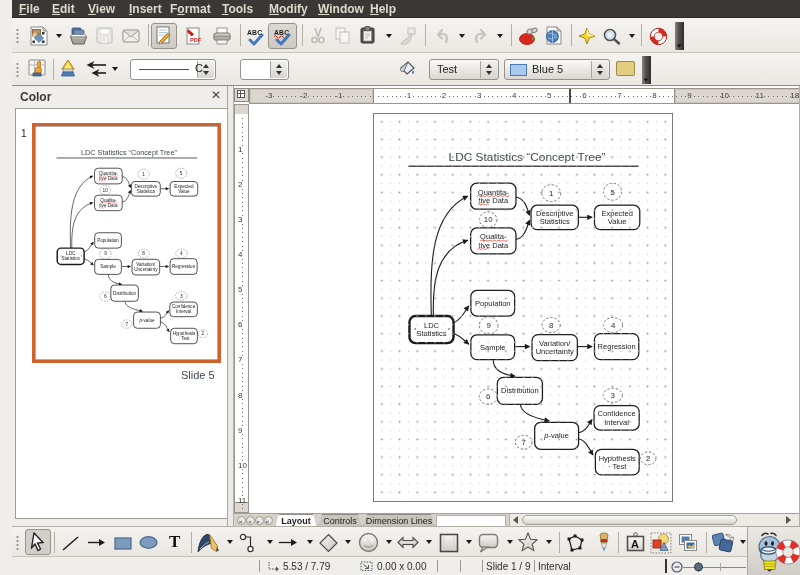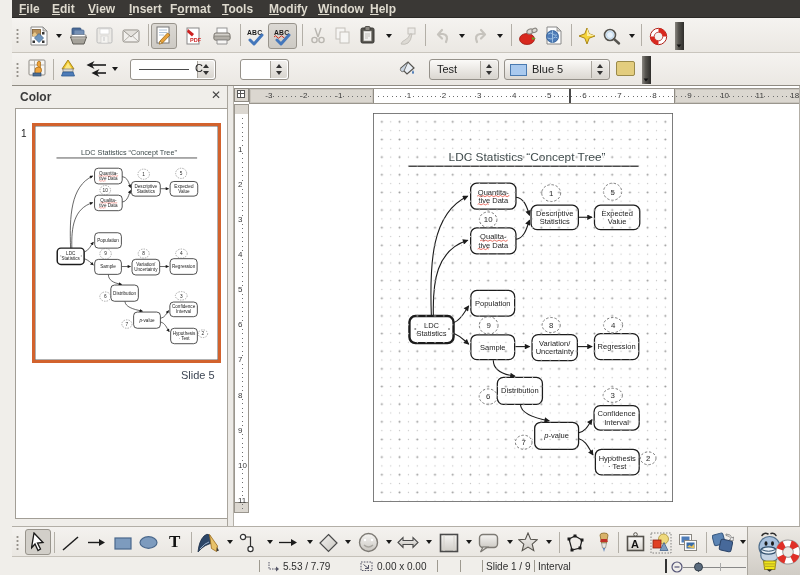--- a/index.html
+++ b/index.html
@@ -462,20 +462,43 @@
           <div class="tick" style="top:403.4px;left:7px"></div>
   </div>
 
   <div class="abs" style="left:15px;top:18px;width:550px;height:409px;background:#fff;overflow:hidden">
      <svg class="abs" style="left:124px;top:9px" width="300" height="389" viewBox="0 0 298 388" preserveAspectRatio="none">
             <use href="#diag"></use>
             <use href="#pagegrid"></use>
           </svg>
   </div>
 
+  <div class="abs" style="left:0;top:427px;width:565px;height:13px;background:#d6d2cb;border-top:1px solid #a5a199">
+     <div class="abs" style="left:3px;top:2px;width:9px;height:9px;border-radius:50%;background:#eceae6;border:1px solid #9d998f;overflow:hidden">
+            <div style="position:absolute;left:1px;top:1.5px;font-size:4px;color:#8a8680;letter-spacing:-1px">|◀</div>
+          </div>
+          <div class="abs" style="left:12px;top:2px;width:9px;height:9px;border-radius:50%;background:#eceae6;border:1px solid #9d998f;overflow:hidden">
+            <div style="position:absolute;left:1px;top:1.5px;font-size:4px;color:#8a8680;letter-spacing:-1px">◀</div>
+          </div>
+          <div class="abs" style="left:21px;top:2px;width:9px;height:9px;border-radius:50%;background:#eceae6;border:1px solid #9d998f;overflow:hidden">
+            <div style="position:absolute;left:1px;top:1.5px;font-size:4px;color:#8a8680;letter-spacing:-1px">▶</div>
+          </div>
+          <div class="abs" style="left:30px;top:2px;width:9px;height:9px;border-radius:50%;background:#eceae6;border:1px solid #9d998f;overflow:hidden">
+            <div style="position:absolute;left:1px;top:1.5px;font-size:4px;color:#8a8680;letter-spacing:-1px">▶|</div>
+          </div>
+          <div class="abs" style="left:41px;top:0;width:42px;height:13px;background:#fff;border:1px solid #8f8b83;border-bottom:none;font-weight:bold;transform:perspective(10px);clip-path:polygon(4px 0,calc(100% - 4px) 0,100% 100%,0 100%);font-size:9px;color:#1c1c1c;text-align:center;line-height:12px">Layout</div>
+          <div class="abs" style="left:84px;top:0;width:44px;height:13px;background:#c9c5be;border:1px solid #8f8b83;border-bottom:none;transform:perspective(10px);clip-path:polygon(4px 0,calc(100% - 4px) 0,100% 100%,0 100%);font-size:9px;color:#1c1c1c;text-align:center;line-height:12px">Controls</div>
+          <div class="abs" style="left:129px;top:0;width:72px;height:13px;background:#c9c5be;border:1px solid #8f8b83;border-bottom:none;transform:perspective(10px);clip-path:polygon(4px 0,calc(100% - 4px) 0,100% 100%,0 100%);font-size:9px;color:#1c1c1c;text-align:center;line-height:12px">Dimension Lines</div>
+          <div class="abs" style="left:202px;top:1px;width:70px;height:12px;background:#fff;border:1px solid #b3afa7"></div>
+          <div class="abs" style="left:275px;top:0;width:290px;height:13px;background:#eceae5;border-left:1px solid #b3afa7">
+            <div style="position:absolute;left:3px;top:2px;width:0;height:0;border-top:4px solid transparent;border-bottom:4px solid transparent;border-right:5px solid #5a564e"></div>
+            <div style="position:absolute;left:12px;top:1px;width:215px;height:10px;background:linear-gradient(#fdfdfc,#d6d2cb);border:1px solid #a09c94;border-radius:5px"></div>
+            <div style="position:absolute;right:8px;top:2px;width:0;height:0;border-top:4px solid transparent;border-bottom:4px solid transparent;border-left:5px solid #5a564e"></div>
+          </div>
+  </div>
 
   <div class="abs" style="left:565px;top:0;width:13px;height:427px;background:#eceae5;border-left:1px solid #b3afa7">
      <div class="abs" style="left:2px;top:4px;width:0;height:0;border-left:4px solid transparent;border-right:4px solid transparent;border-bottom:5px solid #5a564e"></div>
      <div class="abs" style="left:1px;top:47px;width:10px;height:152px;background:linear-gradient(90deg,#fdfdfc,#d6d2cb);border:1px solid #a09c94;border-radius:5px"></div>
      <div class="abs" style="left:2px;top:418px;width:0;height:0;border-left:4px solid transparent;border-right:4px solid transparent;border-top:5px solid #5a564e"></div>
   </div>
   <div class="abs" style="left:565px;top:427px;width:13px;height:13px;background:#dbd7d0;border-left:1px solid #b3afa7"></div>
 </div>
 </div>
 

